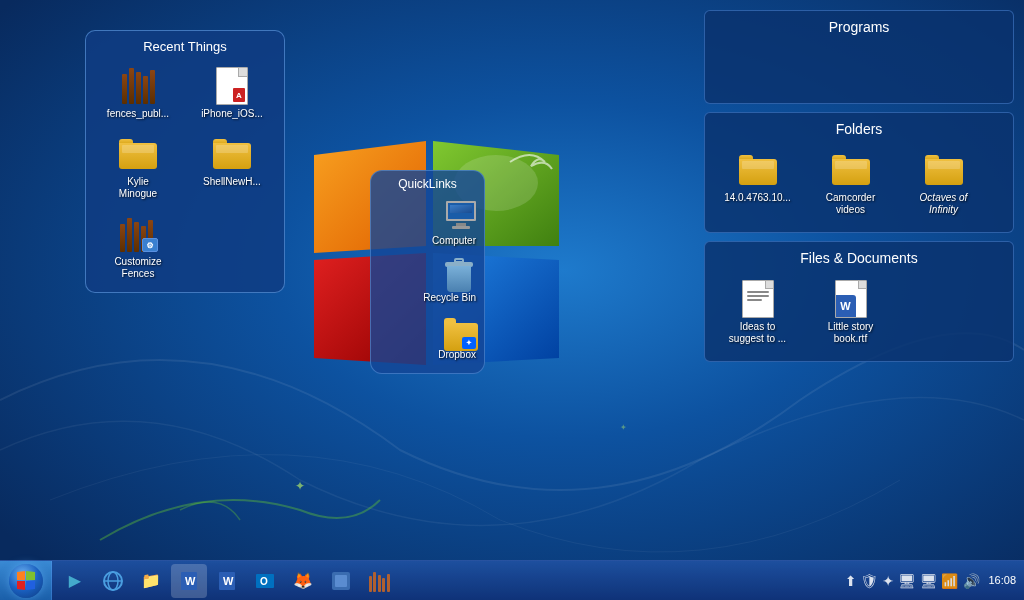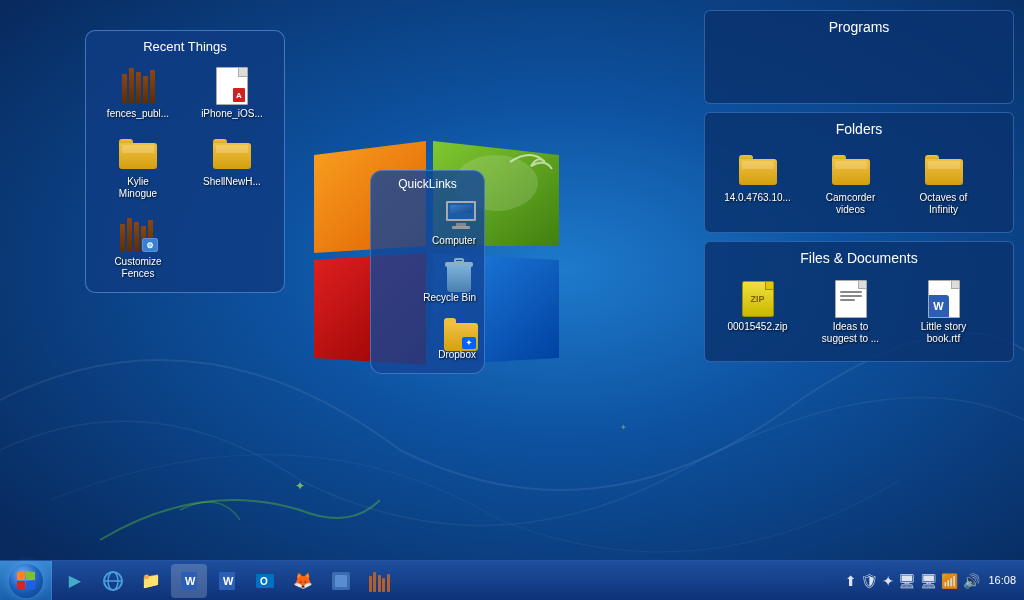--- a/index.html
+++ b/index.html
@@ -603,48 +603,39 @@
         <div class="desktop-icon" style="width:85px;">
           <div class="icon-img">
             <div class="folder-icon">
               <div class="folder-tab"></div>
               <div class="folder-body"></div>
             </div>
           </div>
           <span class="icon-label">Camcorder<br>videos</span>
         </div>
 
-        <div class="desktop-icon" style="width:85px;">
+        <div class="desktop-icon" style="width:85px;font-style:italic;">
           <div class="icon-img">
             <div class="folder-icon">
               <div class="folder-tab"></div>
               <div class="folder-body"></div>
             </div>
           </div>
           <span class="icon-label">Octaves of<br>Infinity</span>
         </div>
 
       </div>
     </div>
   </div>
 
   <div class="fence-panel">
     <div class="fence-panel-title">Files &amp; Documents</div>
     <div class="fence-panel-content">
       <div class="fence-icons-row">
 
-        <div class="desktop-icon" style="width:85px;">
-          <div class="icon-img">
-            <div style="width:32px; height:36px; background:linear-gradient(to bottom,#f0e040,#c8b800); border-radius:2px; border:1px solid #a09000; display:flex; align-items:center; justify-content:center; position:relative;">
-              <span style="color:#806000; font-size:9px; font-weight:bold;">ZIP</span>
-              <div style="position:absolute; top:0; right:0; width:8px; height:8px; background:#e0c800; border-left:1px solid #a09000; border-bottom:1px solid #a09000;"></div>
-            </div>
-          </div>
-          <span class="icon-label">00015452.zip</span>
-        </div>
 
         <div class="desktop-icon" style="width:85px;">
           <div class="icon-img">
             <div style="width:32px; height:38px; background:#fff; border:1px solid #aaa; border-radius:1px; position:relative;">
               <div style="position:absolute; top:0; right:0; width:8px; height:8px; background:#ddd; border-left:1px solid #aaa; border-bottom:1px solid #aaa;"></div>
               <div style="padding:3px 2px; padding-top:8px;">
                 <div style="height:2px; background:#888; margin:2px; border-radius:1px;"></div>
                 <div style="height:2px; background:#888; margin:2px; border-radius:1px;"></div>
                 <div style="height:2px; background:#888; margin:2px; width:60%; border-radius:1px;"></div>
               </div>

